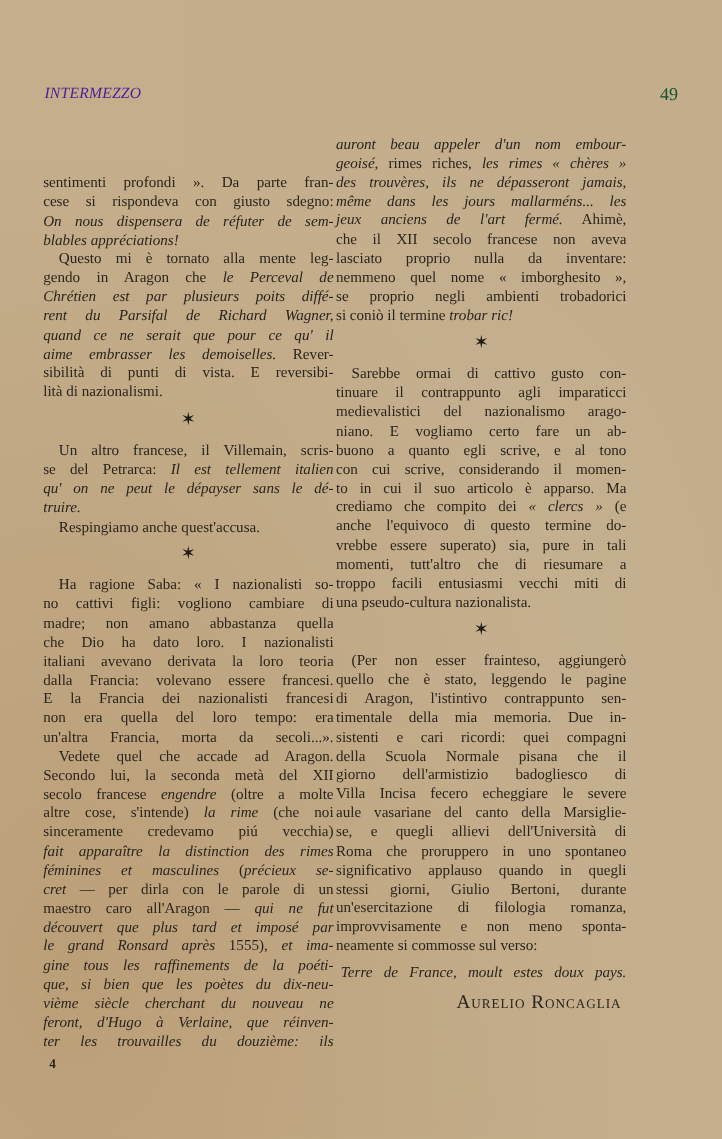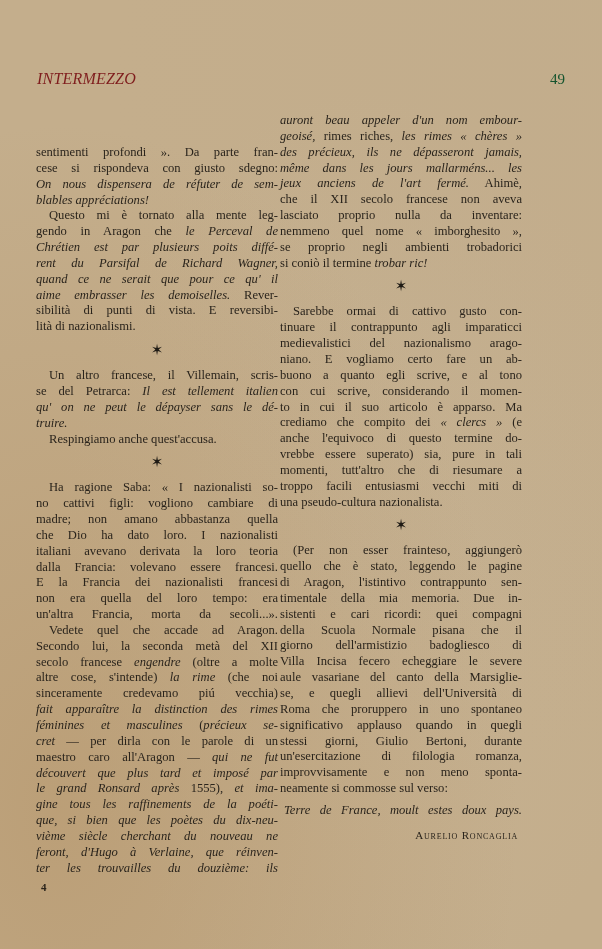--- a/index.html
+++ b/index.html
@@ -10,21 +10,21 @@
         radial-gradient(ellipse at 10% 85%, rgba(170,130,80,0.35), transparent 60%),
         radial-gradient(ellipse at 85% 10%, rgba(190,170,140,0.25), transparent 55%),
         radial-gradient(ellipse at 60% 60%, rgba(200,185,160,0.25), transparent 60%);
       font-family: "Liberation Serif", "DejaVu Serif", serif;
       color: #2a241c;
       position: relative;
     }
     .page { position: absolute; left: 0; top: 0; width: 602px; height: 949px; }
     .running-head {
       position: absolute; left: 37px; top: 70px;
-      font-style: italic; font-size: 16px; letter-spacing: 0.2px; color: #7f1d1d;
+      font-style: italic; font-size: 13px; letter-spacing: 0.2px; color: #4c1d95;
     }
     .page-number {
       position: absolute; right: 37px; top: 71px;
       font-size: 15px; color: #14532d;
     }
     .col {
       position: absolute; top: 113px; width: 242px;
       font-size: 12.6px; line-height: 15.85px; text-align: justify;
       hyphens: manual;
     }
@@ -33,21 +33,21 @@
     .col p { margin: 0; text-indent: 0; }
     .col .line { display: block; text-align: justify; text-align-last: justify; white-space: nowrap; }
     .col .line.last { text-align-last: left; }
     .it { font-style: italic; }
     .star {
       display: block; text-align: center; font-size: 15px; line-height: 15px;
       margin: 8px 0 10px 0; color: #1e1a14;
     }
     .signature {
       display: block; text-align: right; margin-top: 9px;
-      font-variant: small-caps; font-size: 11px; letter-spacing: 0.8px; padding-right: 4px;
+      font-variant: small-caps; font-size: 16px; letter-spacing: 0.8px; padding-right: 4px;
     }
     .verse { margin-top: 6px !important; }
     .footer-mark {
       position: absolute; left: 41px; top: 881px; font-size: 11px; font-weight: bold; color: #2b241b;
     }
   </style>
 </head>
 <body>
 
 <div class="page">
@@ -115,21 +115,21 @@
       <span class="line it">vième siècle cherchant du nouveau ne</span>
       <span class="line it">feront, d'Hugo à Verlaine, que réinven-</span>
       <span class="line it">ter les trouvailles du douzième: ils</span>
     </p>
   </div>
 
   <div class="col right">
     <p>
       <span class="line it">auront beau appeler d'un nom embour-</span>
       <span class="line"><span class="it">geoisé,</span><span> rimes riches, </span><span class="it">les rimes « chères »</span></span>
-      <span class="line it">des précieux, ils ne dépasseront jamais,</span>
+      <span class="line it">des trouvères, ils ne dépasseront jamais,</span>
       <span class="line it">même dans les jours mallarméns... les</span>
       <span class="line"><span class="it">jeux anciens de l'art fermé.</span><span> Ahimè,</span></span>
       <span class="line">che il XII secolo francese non aveva</span>
       <span class="line">lasciato proprio nulla da inventare:</span>
       <span class="line">nemmeno quel nome « imborghesito »,</span>
       <span class="line">se proprio negli ambienti trobadorici</span>
       <span class="line last"><span>si coniò il termine </span><span class="it">trobar ric!</span></span>
     </p>
 
     <span class="star">✶</span>

